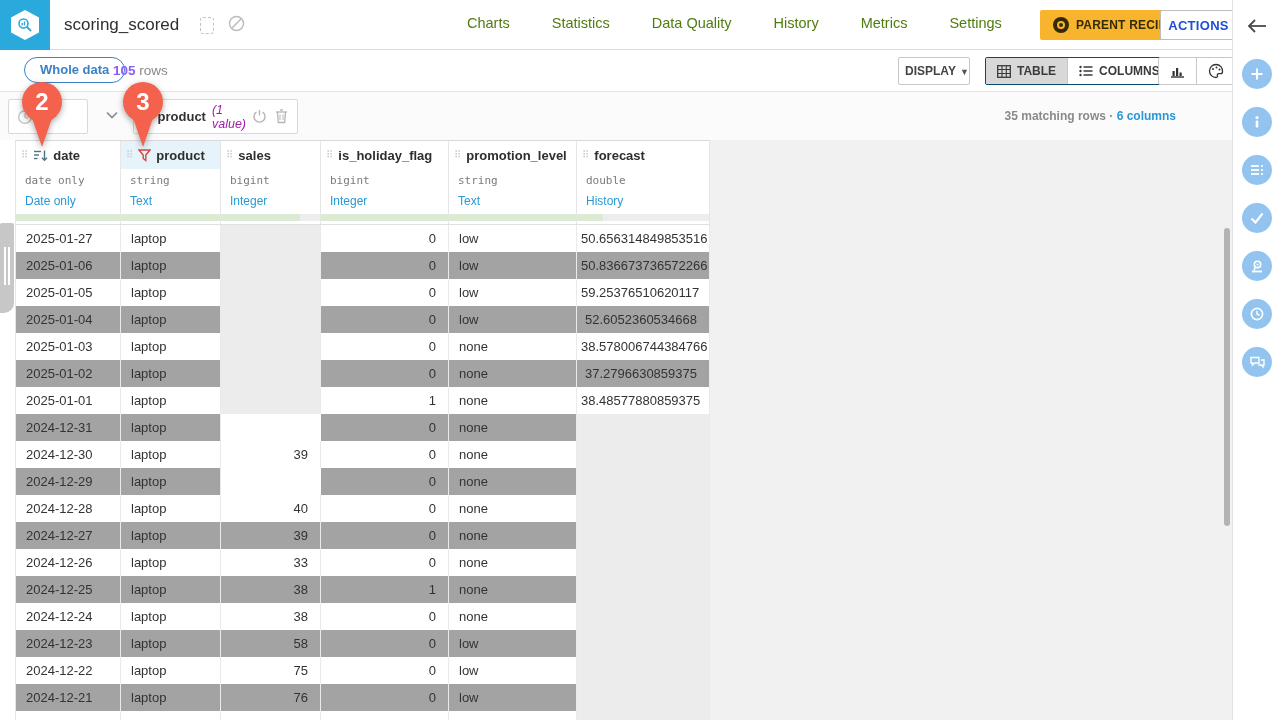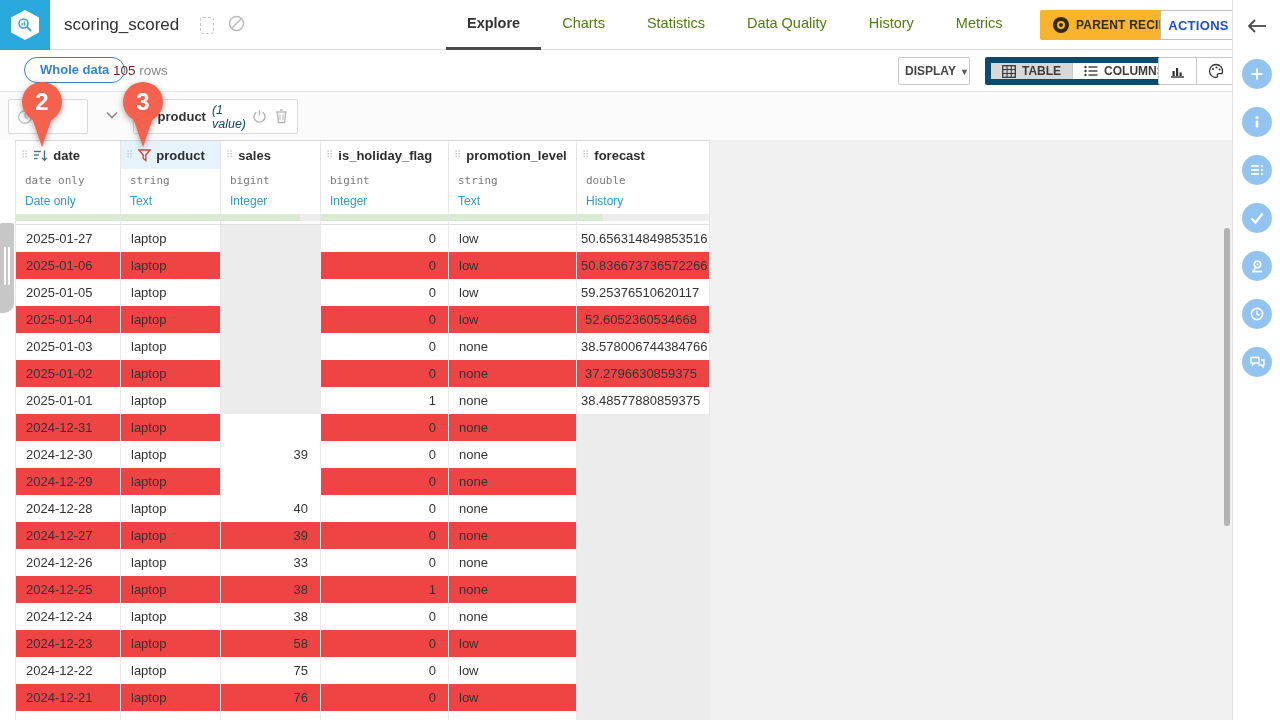--- a/index.html
+++ b/index.html
@@ -33,47 +33,47 @@
     border:1px solid #bdbdbd;border-radius:2px;font-family:inherit;font-size:13px;font-weight:700;
     color:#1d4ed8;cursor:pointer;letter-spacing:.3px;}
 
   
   .toolbar{position:absolute;left:0;top:50px;width:1232px;height:42px;background:#fff;
     border-bottom:1px solid #e6e6e6;box-sizing:border-box;}
   .pill{position:absolute;left:24px;top:7px;height:26px;box-sizing:border-box;border:1px solid #3b82c4;
     border-radius:13px;background:#fff;color:#3b82c4;font-weight:700;font-size:13px;
     padding:0 15px;line-height:24px;cursor:pointer;font-family:inherit;}
   .rowcount{position:absolute;left:113px;top:0;line-height:42px;font-size:13.5px;color:#888;}
-  .rowcount b{color:#7f1d1d;font-weight:400;}
+  .rowcount b{color:#8b5cf6;font-weight:700;}
   .btn-display{position:absolute;left:898px;top:7px;width:72px;height:28px;box-sizing:border-box;
     border:1px solid #c8c8c8;border-radius:2px;background:#fff;font-family:inherit;font-size:12px;
     font-weight:700;color:#444;cursor:pointer;}
   .btn-display .caret{font-size:9px;color:#555;margin-left:4px;}
-  .seg{position:absolute;left:985px;top:7px;height:28px;display:flex;border:6px solid #0c4a6e;
+  .seg{position:absolute;left:985px;top:7px;height:28px;display:flex;border:1px solid #0c4a6e;
     border-radius:2px;box-sizing:border-box;background:#fff;overflow:hidden;}
   .seg-item{display:flex;align-items:center;gap:6px;padding:0 11px;font-size:12px;font-weight:700;
     color:#3a3a3a;cursor:pointer;border-right:1px solid #c8c8c8;}
   .seg-item:last-child{border-right:none;}
   .seg-item.active{background:#d8d8d8;}
   .icobtns{position:absolute;left:1158px;top:7px;height:28px;display:flex;border:1px solid #c8c8c8;
     border-radius:2px;box-sizing:border-box;background:#fff;}
   .icobtn{width:37px;display:flex;align-items:center;justify-content:center;cursor:pointer;
     border-right:1px solid #c8c8c8;}
   .icobtn:last-child{border-right:none;}
 
   
   .filterbar{position:absolute;left:0;top:92px;width:1232px;height:48px;background:#fbfbfb;}
   .fltbox{position:absolute;left:8px;top:7px;width:80px;height:35px;box-sizing:border-box;
     background:#fff;border:1px solid #d9d9d9;border-radius:2px;display:flex;align-items:center;
     padding:0 8px;cursor:pointer;}
   .chev{position:absolute;left:104px;top:15px;color:#8a8a8a;cursor:pointer;}
   .chip{position:absolute;left:133px;top:7px;width:165px;height:35px;box-sizing:border-box;background:#fff;
     border:1px solid #d9d9d9;border-radius:2px;display:flex;align-items:center;gap:6px;padding:0 9px;cursor:pointer;}
   .chip .cname{font-size:13px;font-weight:700;color:#333;}
-  .chip .cval{font-size:12.5px;font-style:italic;color:#0c4a6e;}
+  .chip .cval{font-size:12.5px;font-style:italic;color:#a21caf;}
   .chip .right-icos{margin-left:auto;display:flex;gap:8px;align-items:center;}
   .match{position:absolute;right:56px;top:0;line-height:48px;font-size:12px;font-weight:700;color:#8a8a8a;}
   .match .cols{color:#2899d6;cursor:pointer;}
 
   
   .content-bg{position:absolute;left:710px;top:140px;width:522px;height:580px;background:#f1f1f1;}
   .vscroll{position:absolute;left:1224px;top:228px;width:6px;height:298px;border-radius:3px;background:#b3b3b3;}
 
   .tbl{position:absolute;left:15px;top:140px;width:695px;background:#fff;
     border-top:1px solid #d9d9d9;box-sizing:border-box;}
@@ -83,21 +83,21 @@
   .col-name-row{height:28px;display:flex;align-items:center;gap:5px;padding:0 4px 0 5px;}
   .col-name-row.filtered{background:#e7f3fb;}
   .drag{color:#c3ccd3;font-size:10px;line-height:10px;}
   .col-name{font-size:13px;font-weight:700;color:#2e2e2e;white-space:nowrap;overflow:hidden;}
   .col-storage{font-family:"DejaVu Sans Mono",monospace;font-size:11px;color:#7a7a7a;
     padding:5px 0 0 9px;height:17px;}
   .col-meaning{font-size:12px;color:#2899d6;padding:3px 0 0 9px;height:16px;}
   .qbar{margin-top:auto;height:7px;background:#ededed;margin-bottom:3px;}
   .qbar .ok{height:100%;background:#dbead2;}
   .t-row{display:flex;height:27px;}
-  .t-row.stripe .cell{background:#ef4444;}
+  .t-row.stripe .cell{background:#a3a3a3;}
   .cell{box-sizing:border-box;border-right:1px solid #eaeaea;line-height:27px;font-size:13px;
     color:#333;white-space:nowrap;overflow:hidden;background:#fff;}
   .t-row .cell:first-child{border-left:1px solid #e6e6e6;}
   .cell.al{padding-left:10px;text-align:left;padding-right:4px;}
   .cell.ar{padding-right:12px;text-align:right;padding-left:4px;}
   .cell.missing{background:#ececec !important;}
 
   
   .drawer{position:absolute;left:0;top:223px;width:14px;height:90px;background:#c7c7c7;
     border-radius:2px 2px 10px 0;cursor:pointer;}
@@ -134,21 +134,20 @@
       </svg>
     </div>
     <div class="ds-title">scoring_scored</div>
     <div class="title-ico ico-copy"></div>
     <svg class="title-ico ico-slash" width="17" height="17" viewBox="0 0 17 17">
       <circle cx="8.5" cy="8.5" r="7" fill="none" stroke="#bcbcbc" stroke-width="1.5"></circle>
       <line x1="3.8" y1="13.2" x2="13.2" y2="3.8" stroke="#bcbcbc" stroke-width="1.5"></line>
     </svg>
 
     <nav class="tabs">
-      <div class="tab active">Explore</div>
       <div class="tab">Charts</div>
       <div class="tab">Statistics</div>
       <div class="tab">Data Quality</div>
       <div class="tab">History</div>
       <div class="tab">Metrics</div>
       <div class="tab">Settings</div>
     </nav>
 
     <button class="btn-parent">
       <span class="recipe-dot"></span>
@@ -230,20 +229,21 @@
         </svg>
         <svg width="13" height="15" viewBox="0 0 13 15">
           <line x1="1" y1="3" x2="12" y2="3" stroke="#b5b5b5" stroke-width="1.3"></line>
           <line x1="5" y1="1" x2="8" y2="1" stroke="#b5b5b5" stroke-width="1.3"></line>
           <path d="M2.5 3 l.8 10.5 h6.4 l.8 -10.5" fill="none" stroke="#b5b5b5" stroke-width="1.3"></path>
           <line x1="5" y1="5.5" x2="5" y2="11" stroke="#b5b5b5" stroke-width="1"></line>
           <line x1="8" y1="5.5" x2="8" y2="11" stroke="#b5b5b5" stroke-width="1"></line>
         </svg>
       </span>
     </div>
+    <div class="match"><span>35 matching rows</span><span> · </span><span class="cols">6 columns</span></div>
   </div>
 
   <div class="content-bg"></div>
   <div class="vscroll"></div>
 
   <div class="tbl">
     <div class="thead" id="thead">
         <div class="col" style="width: 106px;">
           <div class="col-name-row">
             <span class="drag">⠿</span>

